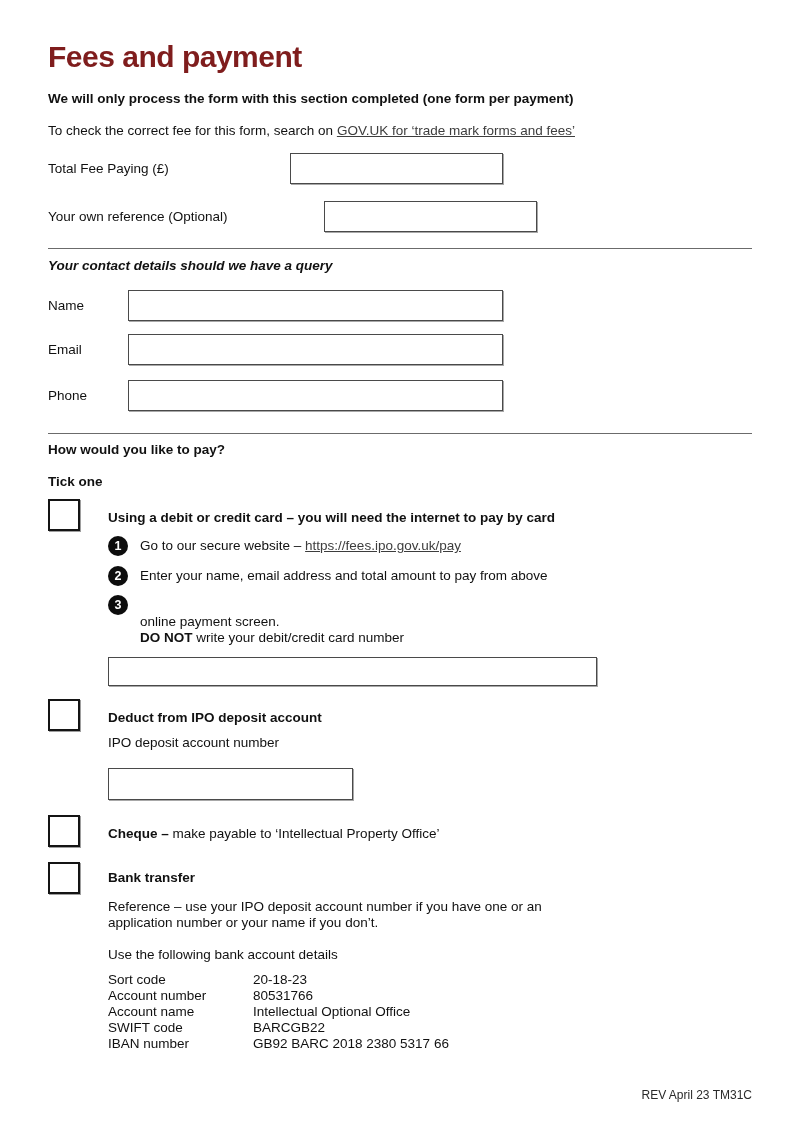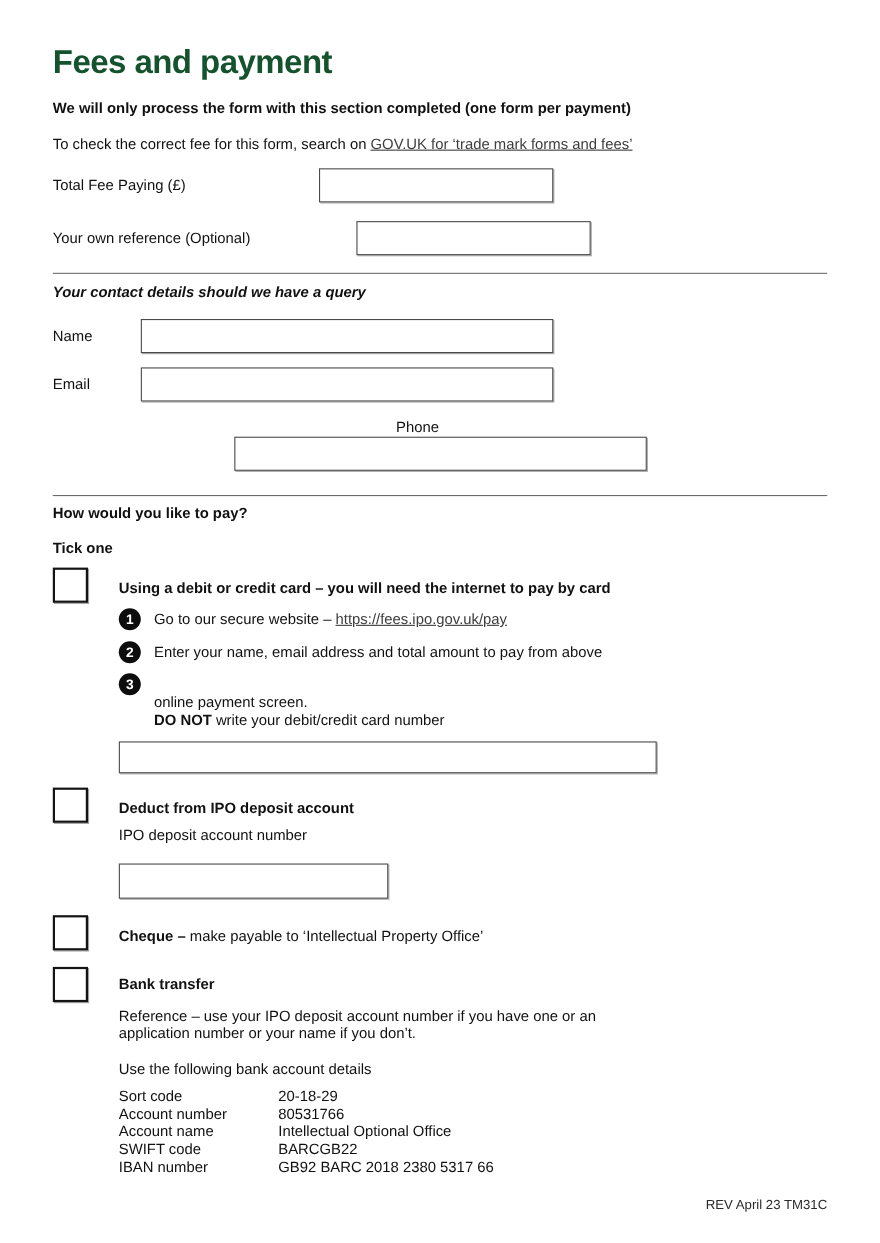--- a/index.html
+++ b/index.html
@@ -7,21 +7,21 @@
   body {
     width: 800px; height: 1130px;
     position: relative; overflow: hidden;
     font-family: "Liberation Sans", "DejaVu Sans", sans-serif;
     color: #111; font-size: 13.5px; line-height: 17px;
   }
   .page { padding: 40px 48px 0 48px; width: 800px; }
 
   h1.title {
     font-size: 30px; line-height: 34px; font-weight: bold;
-    letter-spacing: -0.5px; color: #14532d;
+    letter-spacing: -0.5px; color: #7f1d1d;
   }
   .intro { margin-top: 16px; font-weight: bold; }
   .feecheck { margin-top: 15px; }
   a.doc-link { color: #3d3d3d; text-decoration: underline; cursor: pointer; }
 
   .field-row { display: flex; align-items: center; }
   .field-row .flabel { flex: 0 0 auto; }
   .tbox {
     background: #fff;
     border: 1.5px solid #4a4a4a;
@@ -35,21 +35,21 @@
   .fee-row + .fee-row { margin-top: 17px; gap: 34px; }
 
   hr.rule { border: none; border-top: 1.5px solid #6b6b6b; margin-top: 16px; }
 
   .section-head { font-weight: bold; margin-top: 8px; font-style: italic; }
 
   .contact-row { margin-top: 16px; }
   .contact-row .flabel { width: 80px; }
   .contact-row .tbox { width: 375px; height: 31px; }
   .contact-row.c2 { margin-top: 13px; }
-  .contact-row.c3 { margin-top: 15px; flex-direction: column; }
+  .contact-row.c3 { margin-top: 15px; }
 
   hr.rule2 { border: none; border-top: 1.5px solid #6b6b6b; margin-top: 22px; }
   .pay-head { font-weight: bold; margin-top: 7px; }
   .tick-one { font-weight: bold; margin-top: 15px; }
 
   .option { display: flex; align-items: flex-start; }
   .checkbox {
     flex: 0 0 auto;
     width: 32px; height: 32px;
     border: 2px solid #141414;
@@ -180,21 +180,21 @@
   </div>
 
   <div class="option bank-option">
     <div class="checkbox"></div>
     <div class="opt-content">
       <p class="opt-title">Bank transfer</p>
       <p class="bank-note"><span>Reference – use your IPO deposit account number if you have one or an</span><br><span>application number or your name if you don’t.</span></p>
       <p class="bank-use">Use the following bank account details</p>
       <div class="bank-table">
         <span>Sort code</span>
-        <span>20-18-29</span>
+        <span>20-18-23</span>
         <span>Account number</span>
         <span>80531766</span>
         <span>Account name</span>
         <span>Intellectual Optional Office</span>
         <span>SWIFT code</span>
         <span>BARCGB22</span>
         <span>IBAN number</span>
         <span>GB92 BARC 2018 2380 5317 66</span>
       </div>
     </div>

